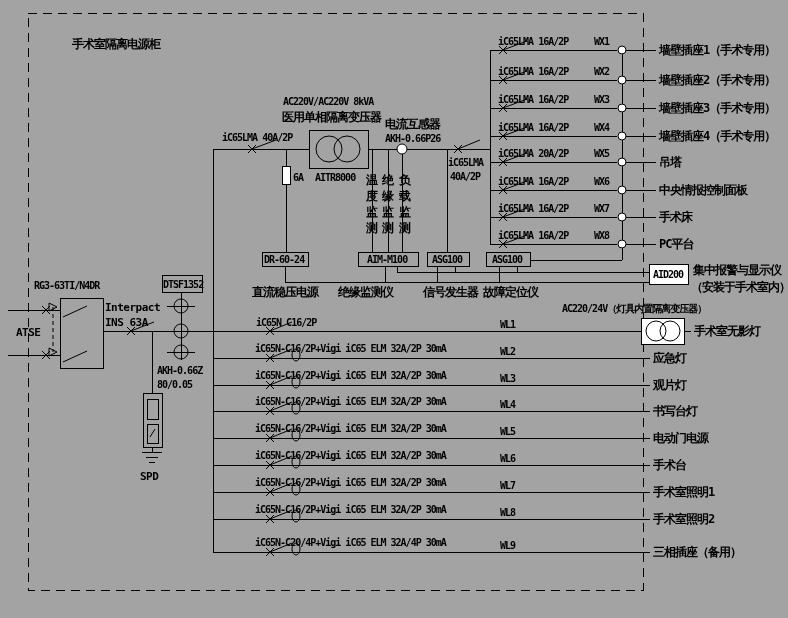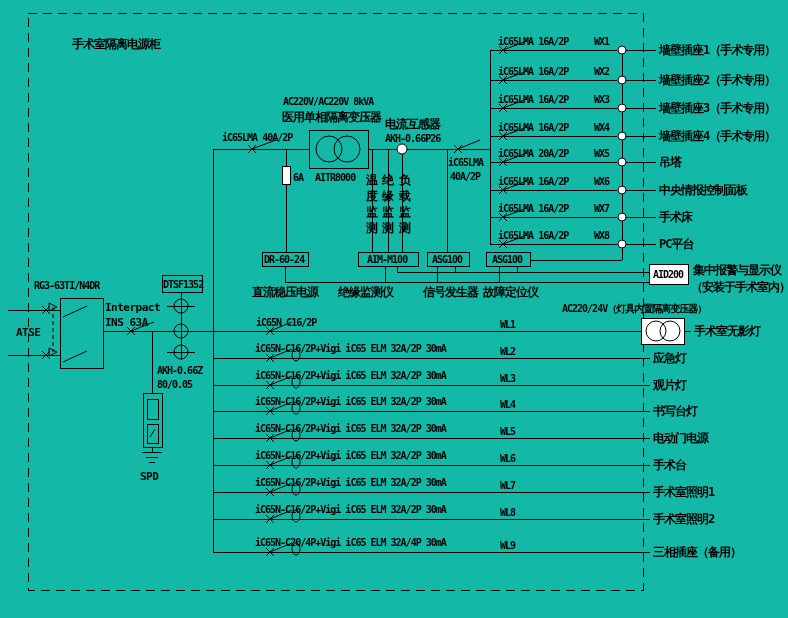--- a/index.html
+++ b/index.html
@@ -1,16 +1,16 @@
 <!DOCTYPE html>
 <html><head>
 <meta charset="utf-8">
 <style>
   html,body{margin:0;padding:0;background:#fff;}
-  #stage{position:relative;width:788px;height:618px;background:#14b8a6;overflow:hidden;}
+  #stage{position:relative;width:788px;height:618px;background:#a3a3a3;overflow:hidden;}
   svg{display:block;}
   svg line,svg path,svg rect,svg circle,svg ellipse,svg polygon{stroke:#000;fill:none;stroke-width:1;}
   .grid{shape-rendering:crispEdges;}
   .dashrect{stroke-dasharray:9 6;}
   .dashsm{stroke-dasharray:4 3;}
   .whitefill{fill:#ffffff;}
   text{font-family:"DejaVu Sans Mono","Liberation Mono",monospace;font-weight:bold;fill:#000;stroke:none;}
   .t10{font-size:10px;letter-spacing:-1px;}
   .t11{font-size:11px;letter-spacing:-0.5px;}
   .t12{font-size:12px;letter-spacing:-1px;}

